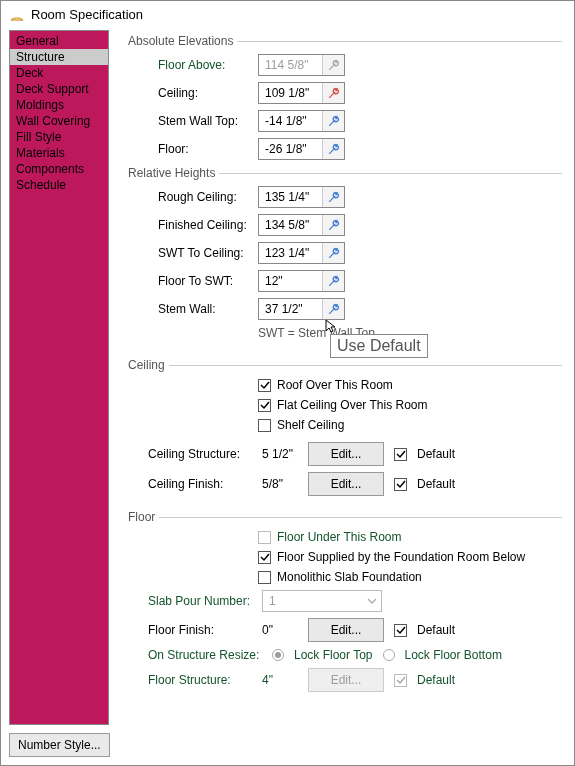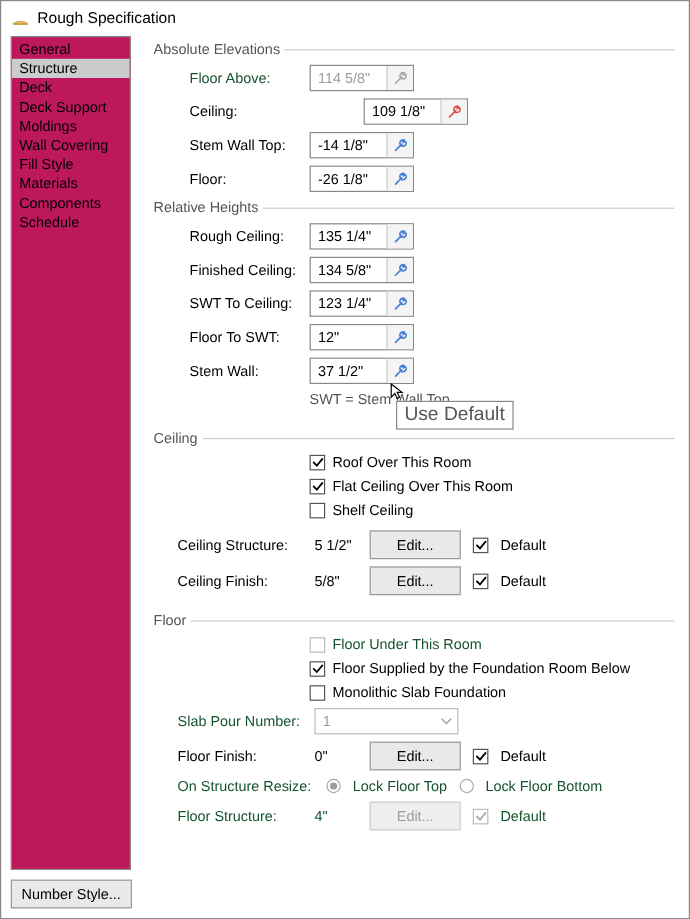--- a/index.html
+++ b/index.html
@@ -196,21 +196,21 @@
   }
 </style>
 </head>
 <body>
 
 <div class="titlebar">
   <svg width="16" height="16" viewBox="0 0 16 16">
     <path d="M2 14 A10 10 0 0 1 14 14" stroke="#d4a448" stroke-width="1.5" fill="none"></path>
     <line x1="2" y1="14" x2="14" y2="14" stroke="#d4a448" stroke-width="1.5"></line>
   </svg>
-  <span>Rough Specification</span>
+  <span>Room Specification</span>
 </div>
 
 <div class="main">
 
   <div class="sidepanel" id="sidepanel">
       <div class="side-item">General</div>
       <div class="side-item selected">Structure</div>
       <div class="side-item">Deck</div>
       <div class="side-item">Deck Support</div>
       <div class="side-item">Moldings</div>
@@ -233,21 +233,21 @@
           <span class="label disabled">Floor Above:</span>
           <div class="input-wrap">
             <input value="114 5/8&quot;" style="color: rgb(157, 157, 157);">
             <div class="wrench-btn">
               <svg class="wrench-svg" viewBox="0 0 16 16">
                 <path d="M13 5 a3 3 0 1 1 -2 -2 l-1.2 1.2 l1 1 L12 4 M9 7 L3 13" stroke="#aaa" stroke-width="1.6" fill="none" stroke-linecap="round"></path>
               </svg>
             </div>
           </div>
         </div>
-        <div class="row" style="padding-left: 30px; gap: 45px;">
+        <div class="row" style="padding-left: 30px;">
           <span class="label">Ceiling:</span>
           <div class="input-wrap">
             <input value="109 1/8&quot;" style="">
             <div class="wrench-btn">
               <svg class="wrench-svg" viewBox="0 0 16 16">
                 <path d="M13 5 a3 3 0 1 1 -2 -2 l-1.2 1.2 l1 1 L12 4 M9 7 L3 13" stroke="#d9534f" stroke-width="1.6" fill="none" stroke-linecap="round"></path>
               </svg>
             </div>
           </div>
         </div>

